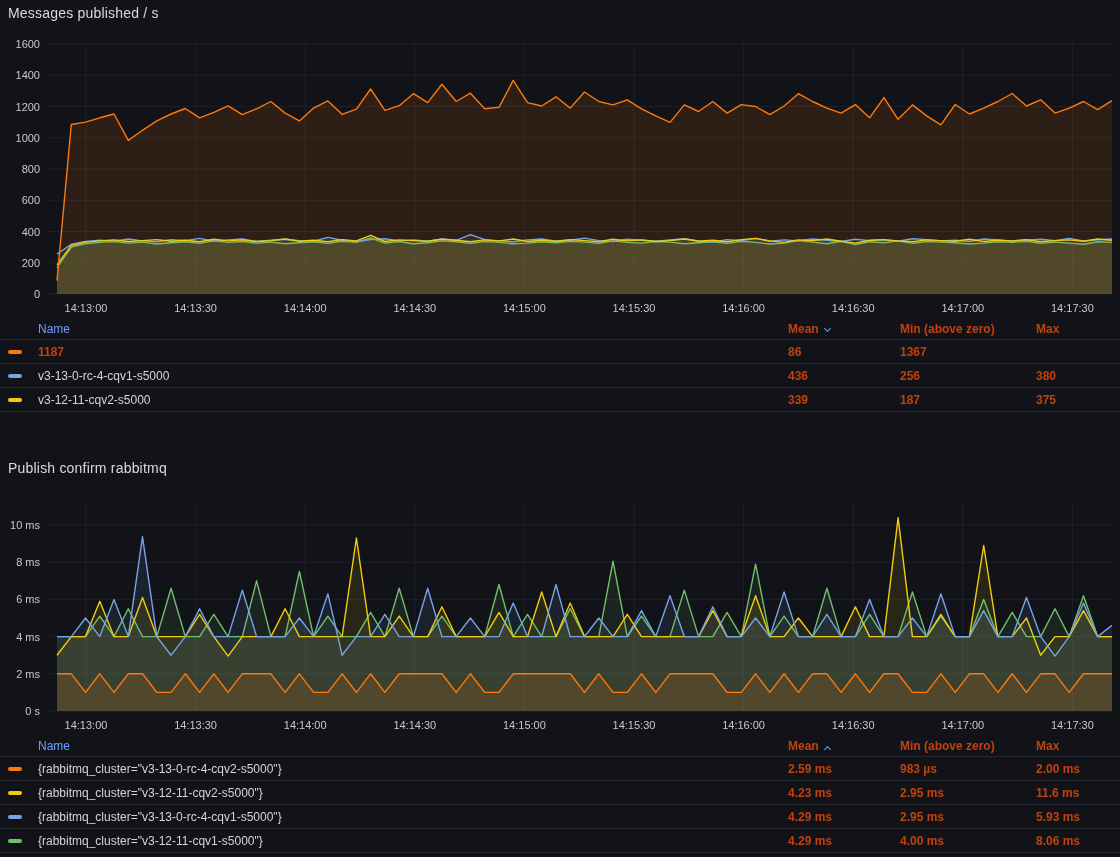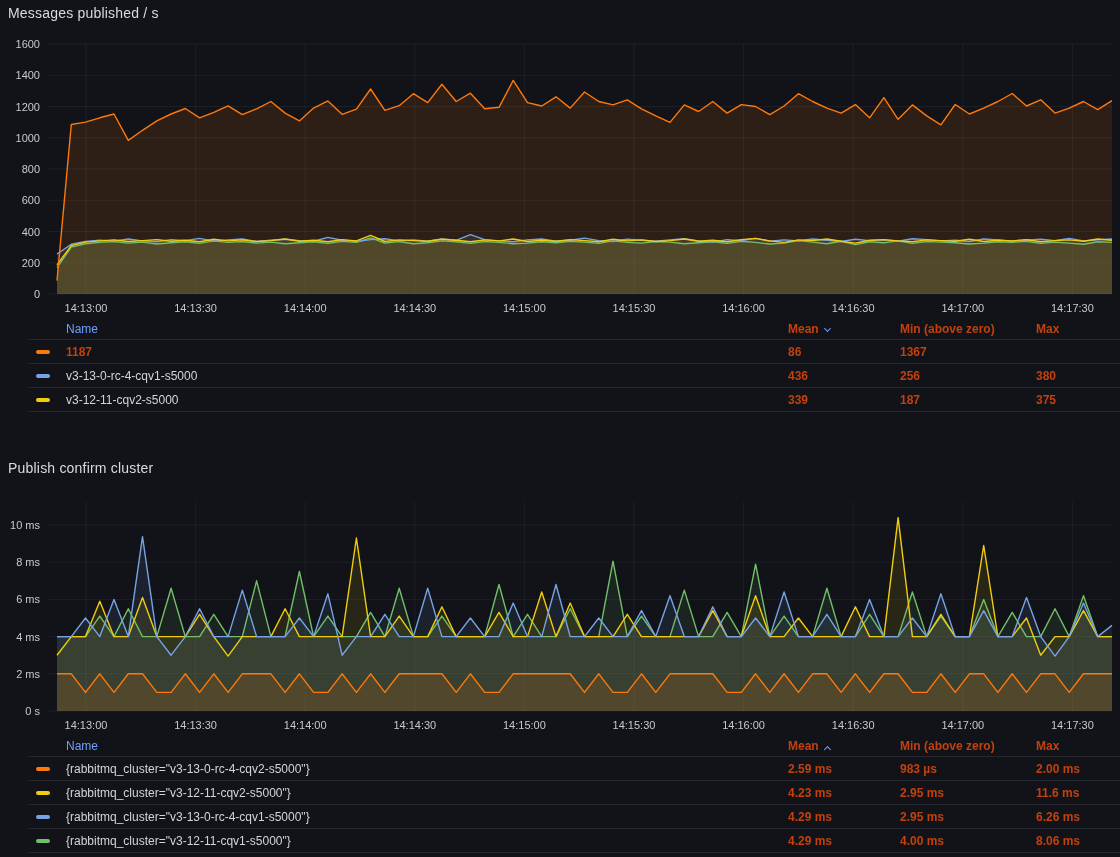--- a/index.html
+++ b/index.html
@@ -3,21 +3,21 @@
 <meta charset="utf-8">
 <style>
   * { margin:0; padding:0; box-sizing:border-box; }
   html,body { background:#111319; }
   body { width:1120px; height:857px; overflow:hidden; font-family:"Liberation Sans",sans-serif; }
   #root { position:relative; width:1120px; height:857px; background:#111319; }
   .ptitle { position:absolute; left:8px; font-size:14px; font-weight:500; color:#D9DADC; letter-spacing:.2px; }
   .plot { position:absolute; left:0; width:1120px; }
   .plot svg { display:block; }
   svg text { font-family:"Liberation Sans",sans-serif; font-size:11px; fill:#C8C9CE; }
-  .legend { position:absolute; left:0; width:1120px; font-size:12px;padding-left:28px; }
+  .legend { position:absolute; left:0; width:1120px; font-size:12px; }
   .lrow { display:grid; grid-template-columns:30px 1fr 112px 136px 64px; align-items:center;
           height:24px; padding:0 20px 0 8px; border-bottom:1px solid rgba(204,204,220,.11); }
   .lhead { height:22px; }
   .hc { color:#6E9FFF; font-weight:500; }
   .num { text-align:left; color:#c2410c; font-variant-numeric:tabular-nums;font-weight:bold; }
   .lname { color:#D4D5D9; cursor:pointer; white-space:nowrap; overflow:hidden; }
   .swcell { display:flex; align-items:center; }
   .swatch { width:14px; height:4px; border-radius:3px; display:inline-block; cursor:pointer; }
   .caret { display:inline-block; width:5px; height:5px; border-right:1.5px solid #6E9FFF;
            border-bottom:1.5px solid #6E9FFF; margin-left:6px; position:relative; }
@@ -109,21 +109,21 @@
         <div class="swcell">
           <span class="swatch" style="background:#F2CC0C"></span>
         </div>
         <div class="lname">v3-12-11-cqv2-s5000</div>
         <div class="num">339</div>
         <div class="num">187</div>
         <div class="num">375</div>
       </div>
     </div>
 
-  <div class="ptitle" style="top:460px">Publish confirm cluster</div>
+  <div class="ptitle" style="top:460px">Publish confirm rabbitmq</div>
   <div class="plot" style="top:478px;height:257px">
     <svg id="svg1" width="1120" height="257" viewBox="0 478 1120 257">
         <line x1="48" y1="711.0" x2="1112" y2="711.0" stroke="rgba(204,204,220,0.07)" stroke-width="1"></line>
         <text x="40" y="715.0" text-anchor="end">0 s</text>
         <line x1="48" y1="673.8" x2="1112" y2="673.8" stroke="rgba(204,204,220,0.07)" stroke-width="1"></line>
         <text x="40" y="677.8" text-anchor="end">2 ms</text>
         <line x1="48" y1="636.6" x2="1112" y2="636.6" stroke="rgba(204,204,220,0.07)" stroke-width="1"></line>
         <text x="40" y="640.6" text-anchor="end">4 ms</text>
         <line x1="48" y1="599.4" x2="1112" y2="599.4" stroke="rgba(204,204,220,0.07)" stroke-width="1"></line>
         <text x="40" y="603.4" text-anchor="end">6 ms</text>
@@ -187,21 +187,21 @@
         <div class="num">2.95 ms</div>
         <div class="num">11.6 ms</div>
       </div>
       <div class="lrow">
         <div class="swcell">
           <span class="swatch" style="background:#77A3E4"></span>
         </div>
         <div class="lname">{rabbitmq_cluster="v3-13-0-rc-4-cqv1-s5000"}</div>
         <div class="num">4.29 ms</div>
         <div class="num">2.95 ms</div>
-        <div class="num">6.26 ms</div>
+        <div class="num">5.93 ms</div>
       </div>
       <div class="lrow">
         <div class="swcell">
           <span class="swatch" style="background:#73BF69"></span>
         </div>
         <div class="lname">{rabbitmq_cluster="v3-12-11-cqv1-s5000"}</div>
         <div class="num">4.29 ms</div>
         <div class="num">4.00 ms</div>
         <div class="num">8.06 ms</div>
       </div>

